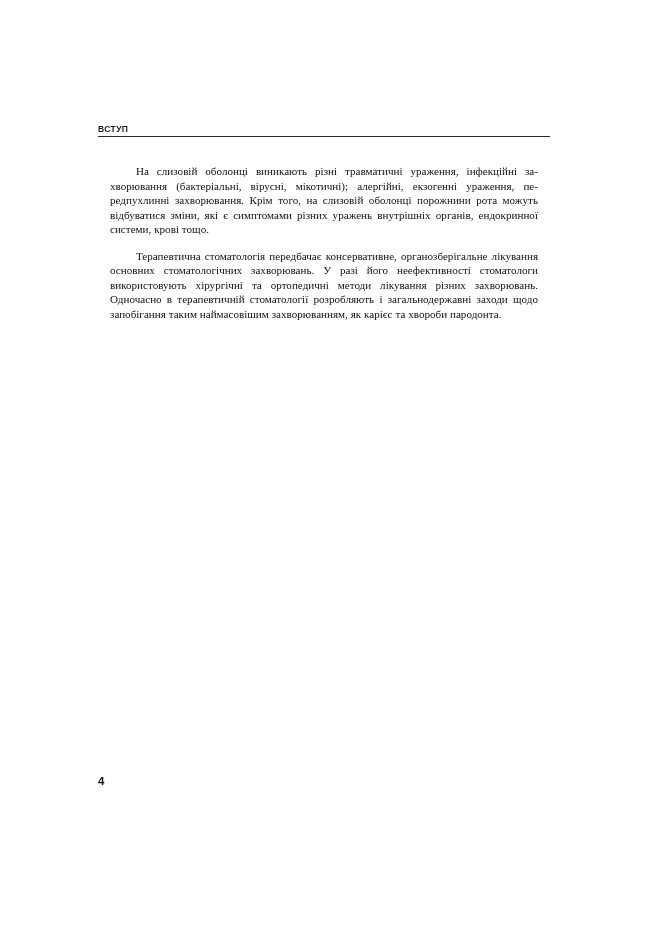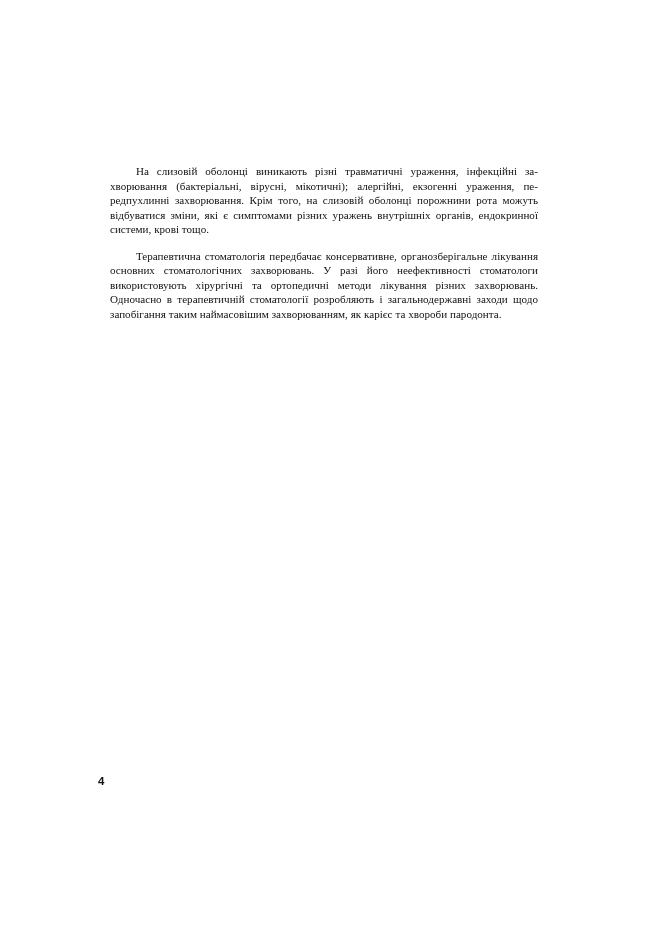--- a/index.html
+++ b/index.html
@@ -68,20 +68,24 @@
     font-weight: bold;
     font-size: 11.5px;
     color: #111111;
   }
 </style>
 </head>
 <body>
 
 <div class="page">
 
+  <div class="header">
+    <div class="header-label">ВСТУП</div>
+    <div class="header-rule"></div>
+  </div>
 
   <div class="content">
     <p class="para">На слизовій оболонці виникають різні травматичні ураження, інфекційні за­хворювання (бактеріальні, вірусні, мікотичні); алергійні, екзогенні ураження, пе­редпухлинні захворювання. Крім того, на слизовій оболонці порожнини рота мо­жуть відбуватися зміни, які є симптомами різних уражень внутрішніх органів, ендокринної системи, крові тощо.</p>
     <p class="para">Терапевтична стоматологія передбачає консервативне, органозберігальне лі­кування основних стоматологічних захворювань. У разі його неефективності сто­матологи використовують хірургічні та ортопедичні методи лікування різних за­хворювань. Одночасно в терапевтичній стоматології розробляють і загально­державні заходи щодо запобігання таким наймасовішим захворюванням, як карієс та хвороби пародонта.</p>
   </div>
 
   <div class="folio">4</div>
 
 </div>
 

